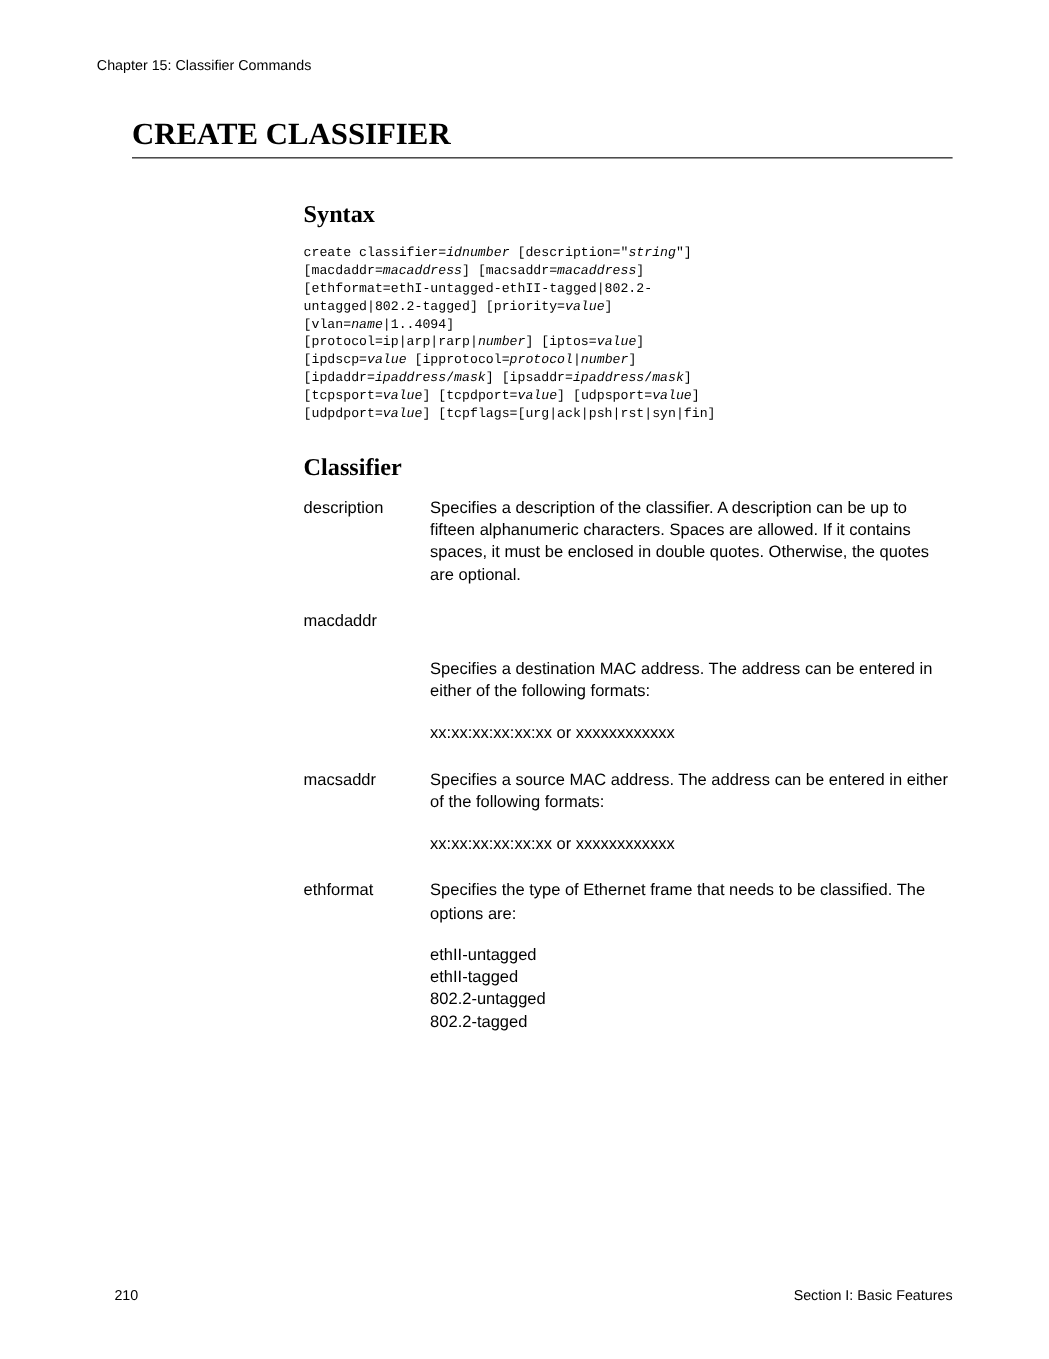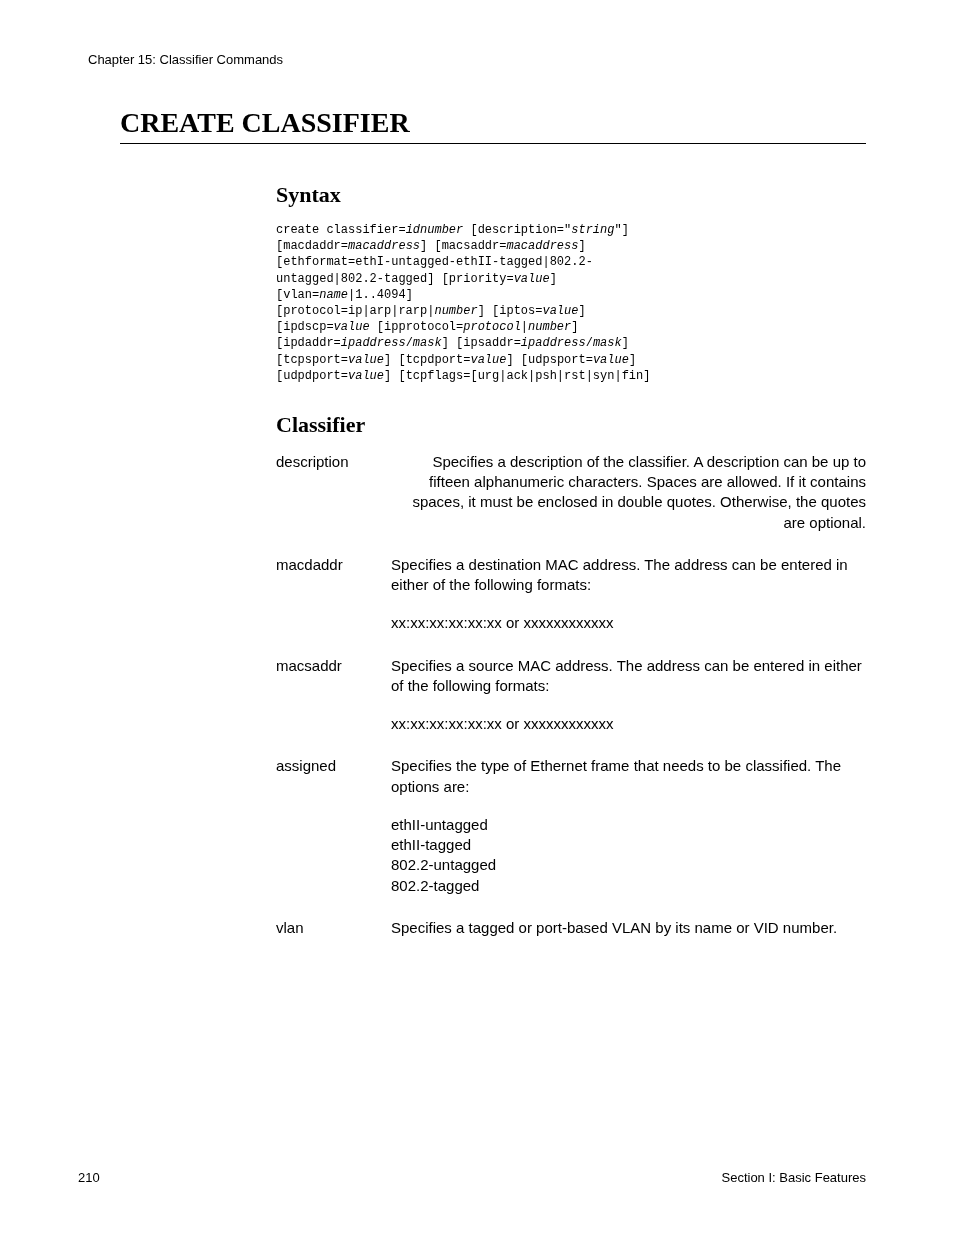--- a/index.html
+++ b/index.html
@@ -60,21 +60,21 @@
     line-height: 1.35;
   }
   .param-table td.name {
     width: 115px;
   }
   .param-desc p { margin: 0 0 18px 0; }
   .param-desc p:last-child { margin-bottom: 0; }
   .footer {
     position: absolute;
     bottom: 50px;
-    left: 78px;
+    left: 104px;
     right: 88px;
     display: flex;
     justify-content: space-between;
     font-size: 13px;
   }
 </style>
 </head>
 <body>
 
 <div class="page">
@@ -96,51 +96,45 @@
 <span>[tcpsport=</span><span class="it">value</span><span>] [tcpdport=</span><span class="it">value</span><span>] [udpsport=</span><span class="it">value</span><span>]</span>
 <span>[udpdport=</span><span class="it">value</span><span>] [tcpflags=[urg|ack|psh|rst|syn|fin]</span></div>
 
     <div class="section-heading">Classifier</div>
 
     <table class="param-table">
       <tbody id="param-rows">
           <tr>
             <td class="name">description</td>
             <td class="param-desc">
-              <p style="white-space: pre-line; text-align: right;">Specifies a description of the classifier. A description can be up to fifteen alphanumeric characters. Spaces are allowed. If it contains spaces, it must be enclosed in double quotes. Otherwise, the quotes are optional.</p>
+              <p style="white-space: pre-line;">Specifies a description of the classifier. A description can be up to fifteen alphanumeric characters. Spaces are allowed. If it contains spaces, it must be enclosed in double quotes. Otherwise, the quotes are optional.</p>
             </td>
           </tr>
           <tr>
             <td class="name">macdaddr</td>
             <td class="param-desc">
-              <p style="white-space: pre-line;">Specifies a destination MAC address. The address can be entered in either of the following formats:</p>
+              <p style="white-space: pre-line; margin-top: 44px;">Specifies a destination MAC address. The address can be entered in either of the following formats:</p>
               <p style="white-space: pre-line;">xx:xx:xx:xx:xx:xx or xxxxxxxxxxxx</p>
             </td>
           </tr>
           <tr>
             <td class="name">macsaddr</td>
             <td class="param-desc">
               <p style="white-space: pre-line;">Specifies a source MAC address. The address can be entered in either of the following formats:</p>
               <p style="white-space: pre-line;">xx:xx:xx:xx:xx:xx or xxxxxxxxxxxx</p>
             </td>
           </tr>
           <tr>
-            <td class="name">assigned</td>
+            <td class="name">ethformat</td>
             <td class="param-desc">
               <p style="white-space: pre-line;">Specifies the type of Ethernet frame that needs to be classified. The options are:</p>
               <p style="white-space: pre-line;">ethII-untagged
 ethII-tagged
 802.2-untagged
 802.2-tagged</p>
-            </td>
-          </tr>
-          <tr>
-            <td class="name">vlan</td>
-            <td class="param-desc">
-              <p style="white-space: pre-line;">Specifies a tagged or port-based VLAN by its name or VID number.</p>
             </td>
           </tr>
         </tbody>
     </table>
   </div>
 
   <div class="footer">
     <span>210</span>
     <span>Section I: Basic Features</span>
   </div>

